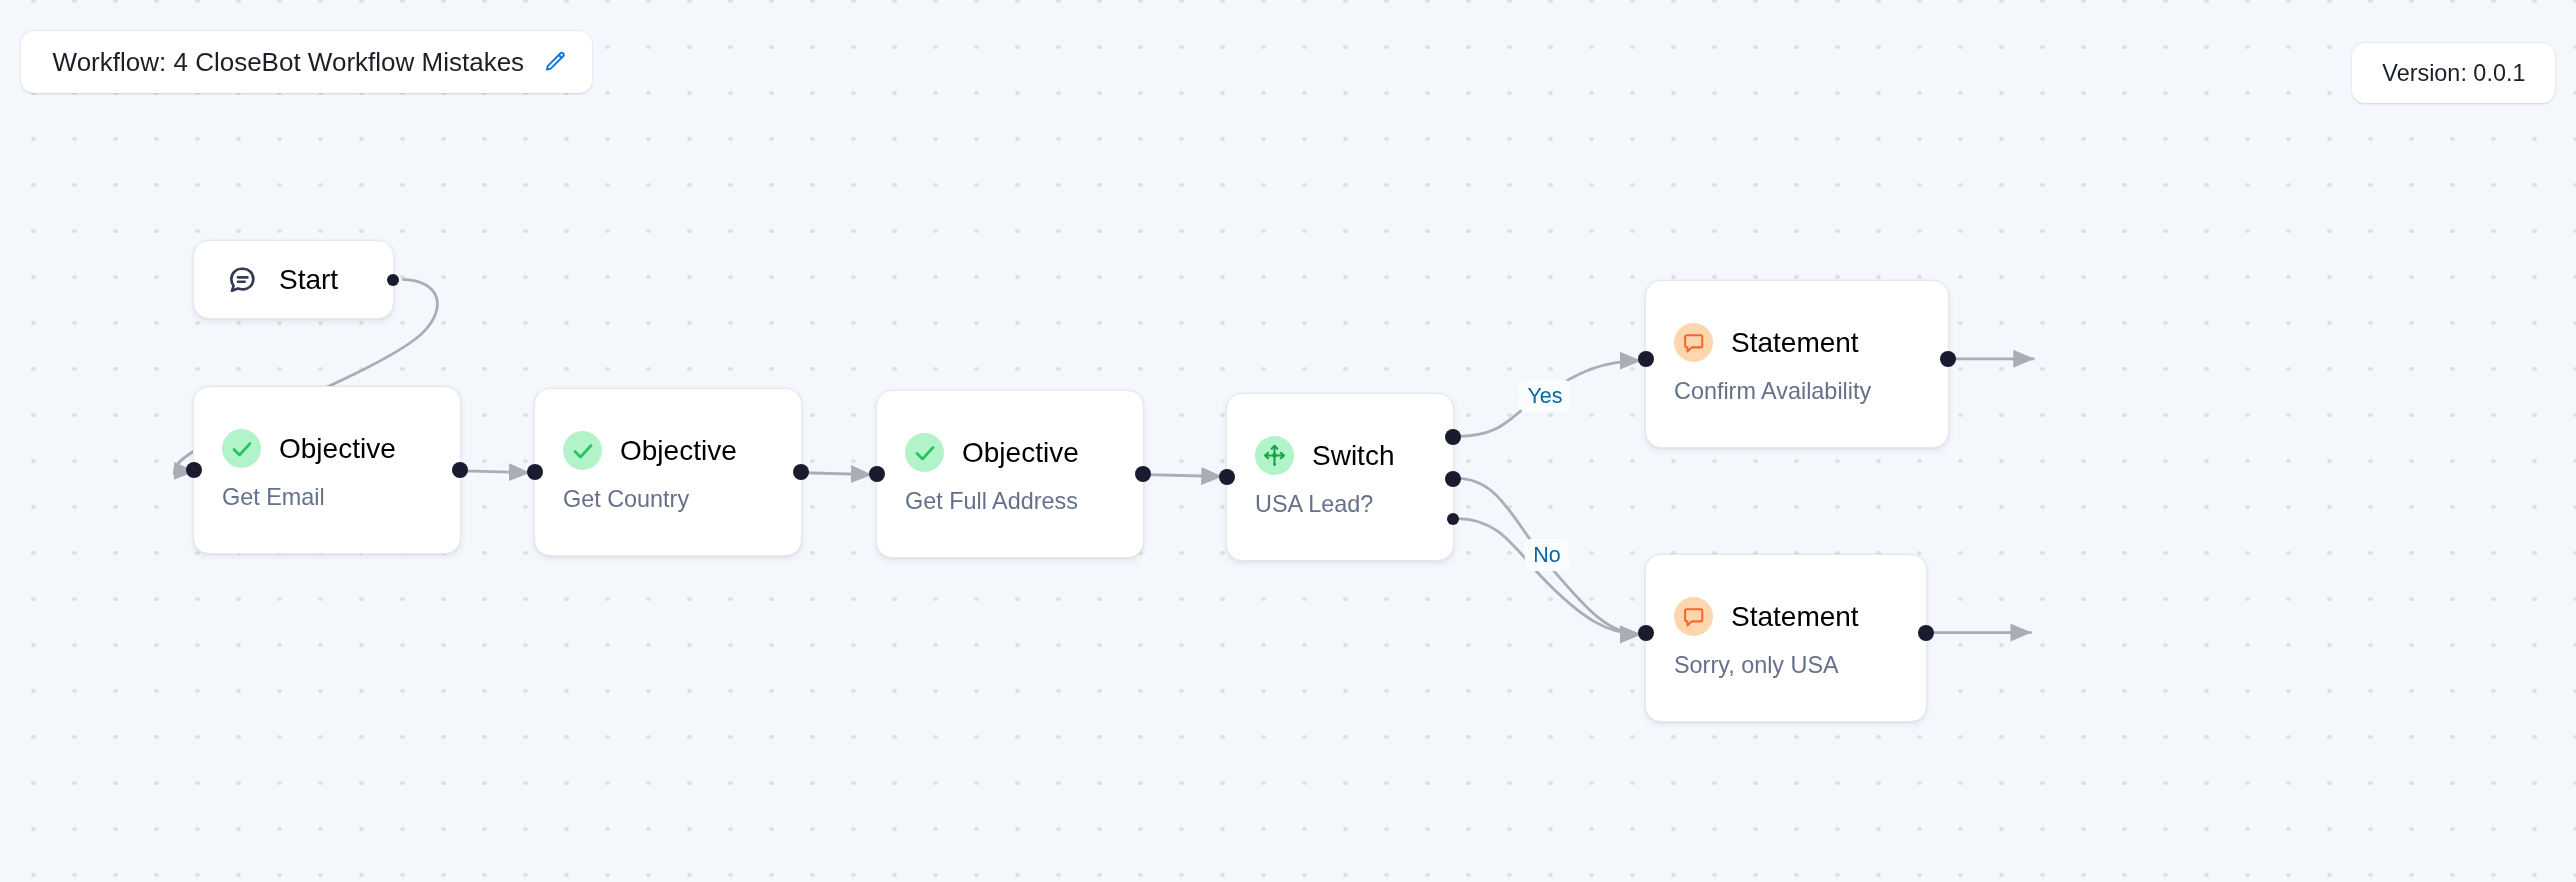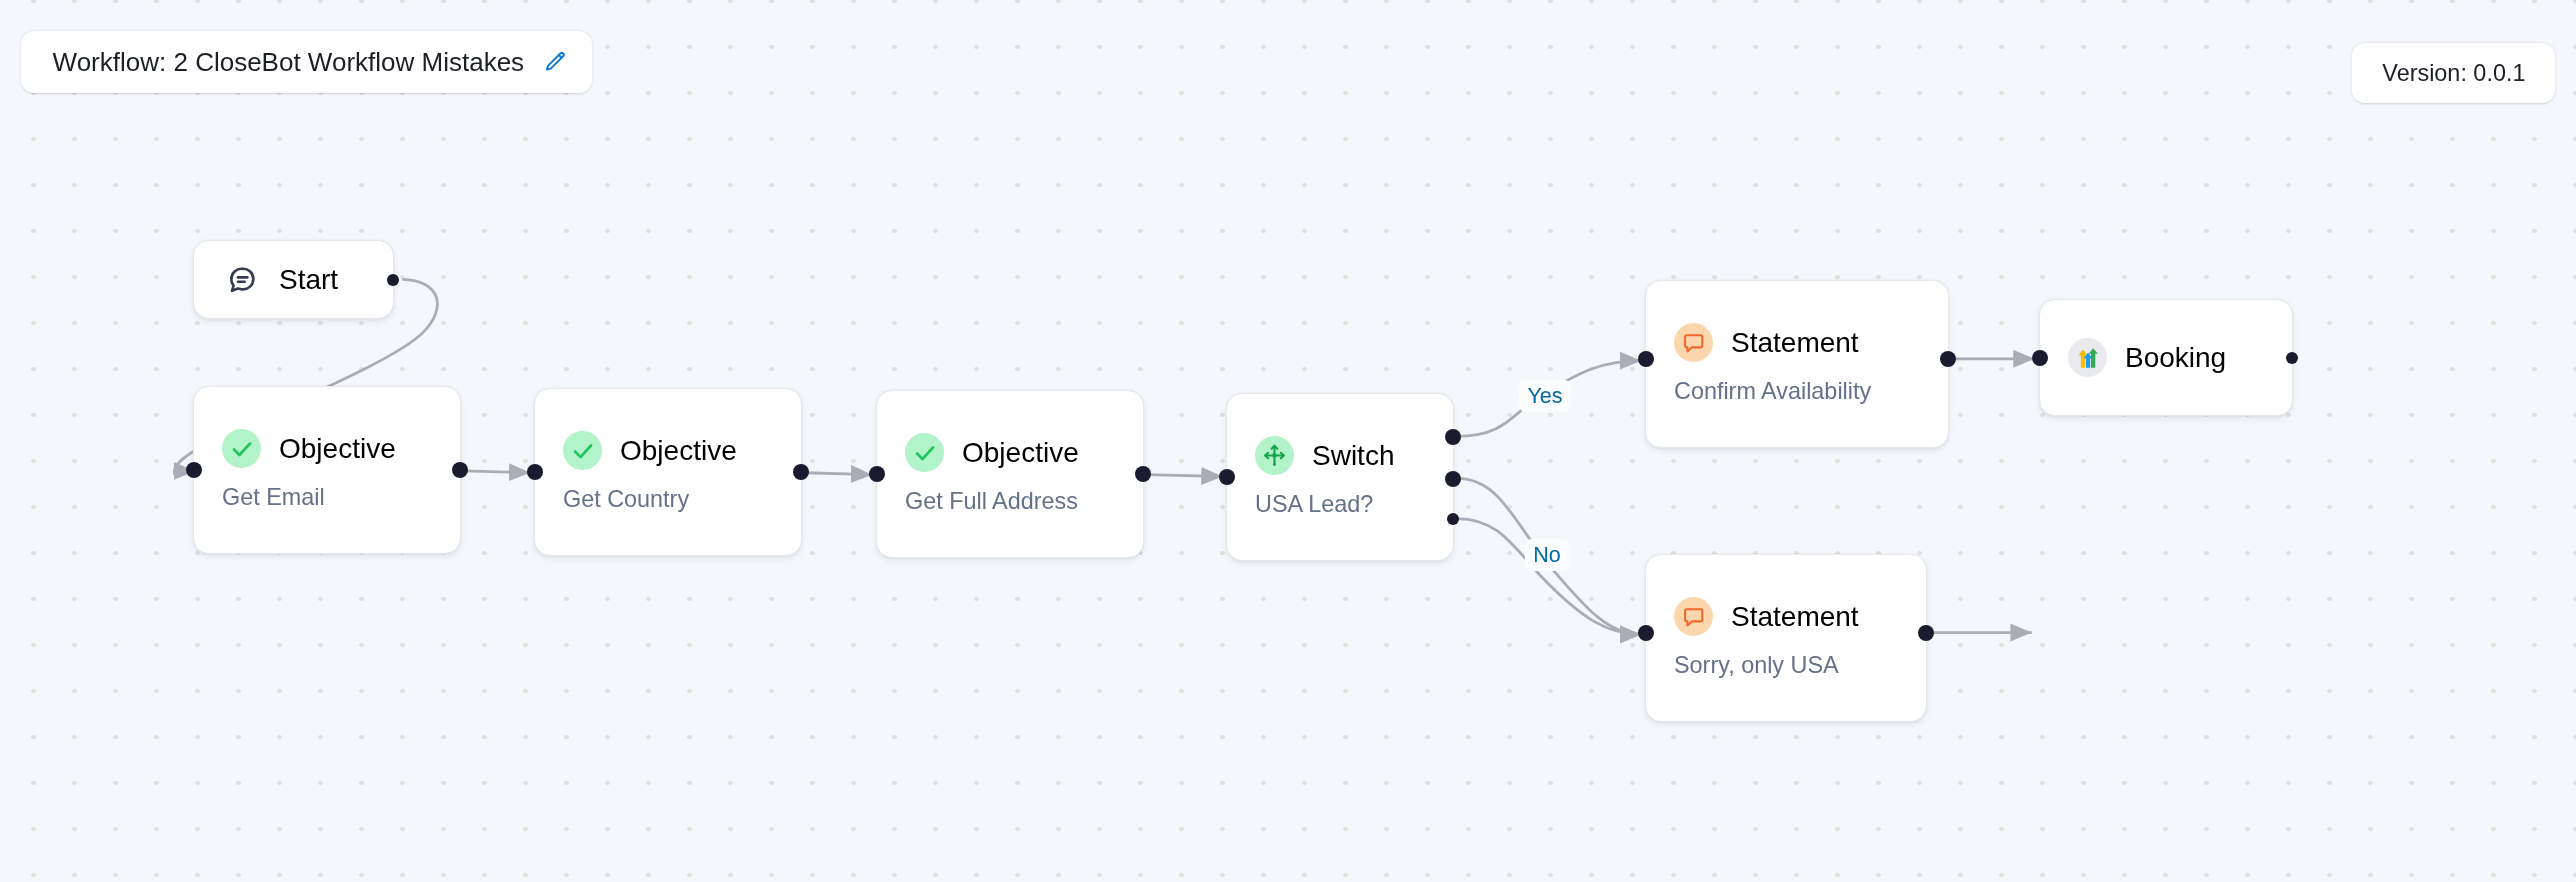--- a/index.html
+++ b/index.html
@@ -254,53 +254,38 @@
           <path d="M4.8 4.3 h14.4 a1.6 1.6 0 0 1 1.6 1.6 v9.3 a1.6 1.6 0 0 1 -1.6 1.6 h-9.1 L5.6 21 v-4.2 h-0.8 a1.6 1.6 0 0 1 -1.6 -1.6 v-9.3 a1.6 1.6 0 0 1 1.6 -1.6 z"></path>
         </svg>
       </span>
       <span class="node-title">Statement</span>
     </div>
     <div class="node-sub">Confirm Availability</div>
     <div class="handle" style="left:0%; top:47%;"></div>
     <div class="handle" style="left:100%; top:47%;"></div>
   </div>
 
-  <div class="node compact" style="left:2039px; top:299px; width:254px; height:117px;">
-    <div class="node-row">
-      <span class="badge badge-grey">
-        <svg width="26" height="26" viewBox="0 0 24 24">
-          <path d="M5.4 21 V9.4 H3.1 L7.3 4.2 L11.5 9.4 H9.2 V21 z" fill="#fbbc05"></path>
-          <path d="M10.1 21 V12.3 H7.9 L12.1 7.1 L16.3 12.3 H14 V21 z" fill="#1a9bf0"></path>
-          <path d="M14.8 21 V8.1 H12.6 L16.8 2.9 L21 8.1 H18.7 V21 z" fill="#34a853"></path>
-        </svg>
-      </span>
-      <span class="node-title">Booking</span>
-    </div>
-
-    <div class="handle" style="left:0%; top:50%;"></div>
-    <div class="handle small" style="left:100%; top:50%;"></div>
-  </div>
 
   <div class="node" style="left:1645px; top:554px; width:282px; height:168px;">
     <div class="node-row">
       <span class="badge badge-orange">
         <svg width="23.4" height="23.4" viewBox="0 0 24 24" fill="none" stroke="#f4662a" stroke-width="2.1" stroke-linecap="round" stroke-linejoin="round">
           <path d="M4.8 4.3 h14.4 a1.6 1.6 0 0 1 1.6 1.6 v9.3 a1.6 1.6 0 0 1 -1.6 1.6 h-9.1 L5.6 21 v-4.2 h-0.8 a1.6 1.6 0 0 1 -1.6 -1.6 v-9.3 a1.6 1.6 0 0 1 1.6 -1.6 z"></path>
         </svg>
       </span>
       <span class="node-title">Statement</span>
     </div>
     <div class="node-sub">Sorry, only USA</div>
     <div class="handle" style="left:0%; top:47%;"></div>
     <div class="handle" style="left:100%; top:47%;"></div>
   </div>
 
 
   <div class="pill" id="title-pill">
-    <span id="title-text">Workflow: 2 CloseBot Workflow Mistakes</span>
+    <span id="title-text">Workflow: 4 CloseBot Workflow Mistakes</span>
     <span id="edit-icon">
       <svg width="25" height="25" viewBox="0 0 24 24" fill="none" stroke="#1479d6" stroke-width="1.9" stroke-linecap="round" stroke-linejoin="round">
         <path d="M16.6 3.3 a1.9 1.9 0 0 1 2.7 2.7 L7.4 17.9 l-3.6 0.9 0.9 -3.6 z"></path>
         <path d="M15.2 4.8 L17.8 7.4"></path>
       </svg>
     </span>
   </div>
 
   <div class="pill" id="version-pill">
     <span id="version-text">Version: 0.0.1</span>

